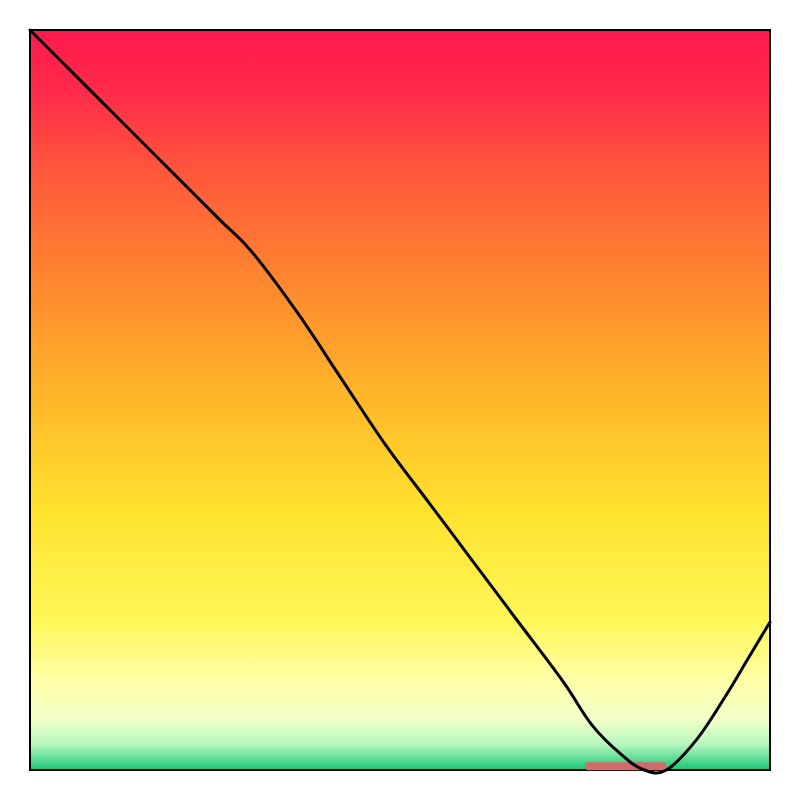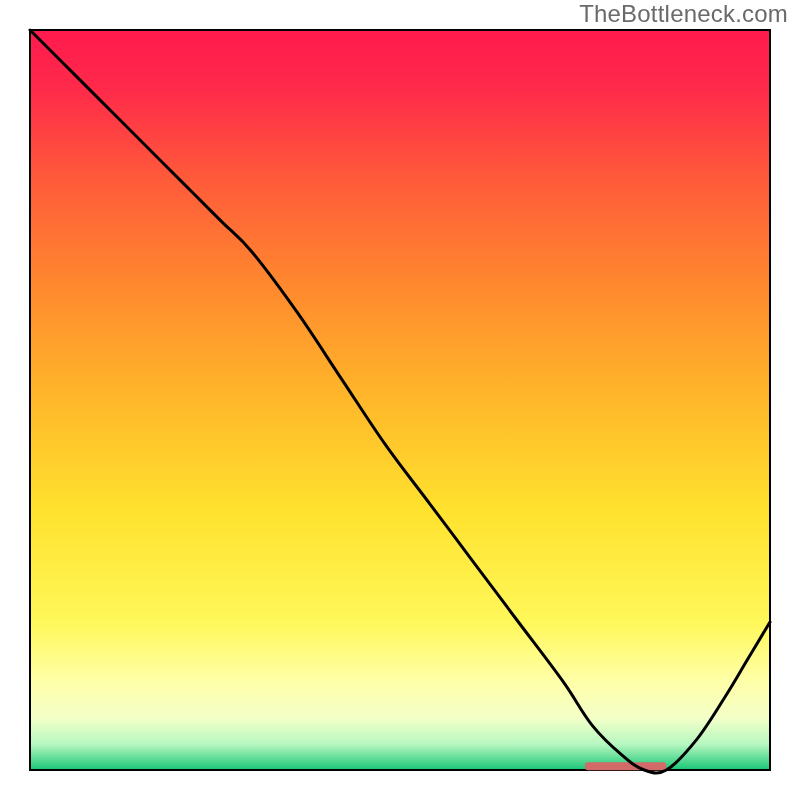--- a/index.html
+++ b/index.html
@@ -27,21 +27,20 @@
   svg {
     position: absolute;
     left: 0;
     top: 0;
   }
 </style>
 </head>
 <body>
 
 <div class="stage">
-  <div class="watermark">TheBottleneck.com</div>
 
   <svg id="chart-svg" width="800" height="800">
     <defs>
       <linearGradient id="bg-grad" x1="0" y1="0" x2="0" y2="1">
           <stop offset="0.00%" stop-color="#ff1a4d"></stop>
           <stop offset="8.00%" stop-color="#ff2a4a"></stop>
           <stop offset="20.00%" stop-color="#ff5a3a"></stop>
           <stop offset="35.00%" stop-color="#ff8a2e"></stop>
           <stop offset="50.00%" stop-color="#ffb82a"></stop>
           <stop offset="65.00%" stop-color="#ffe22e"></stop>

